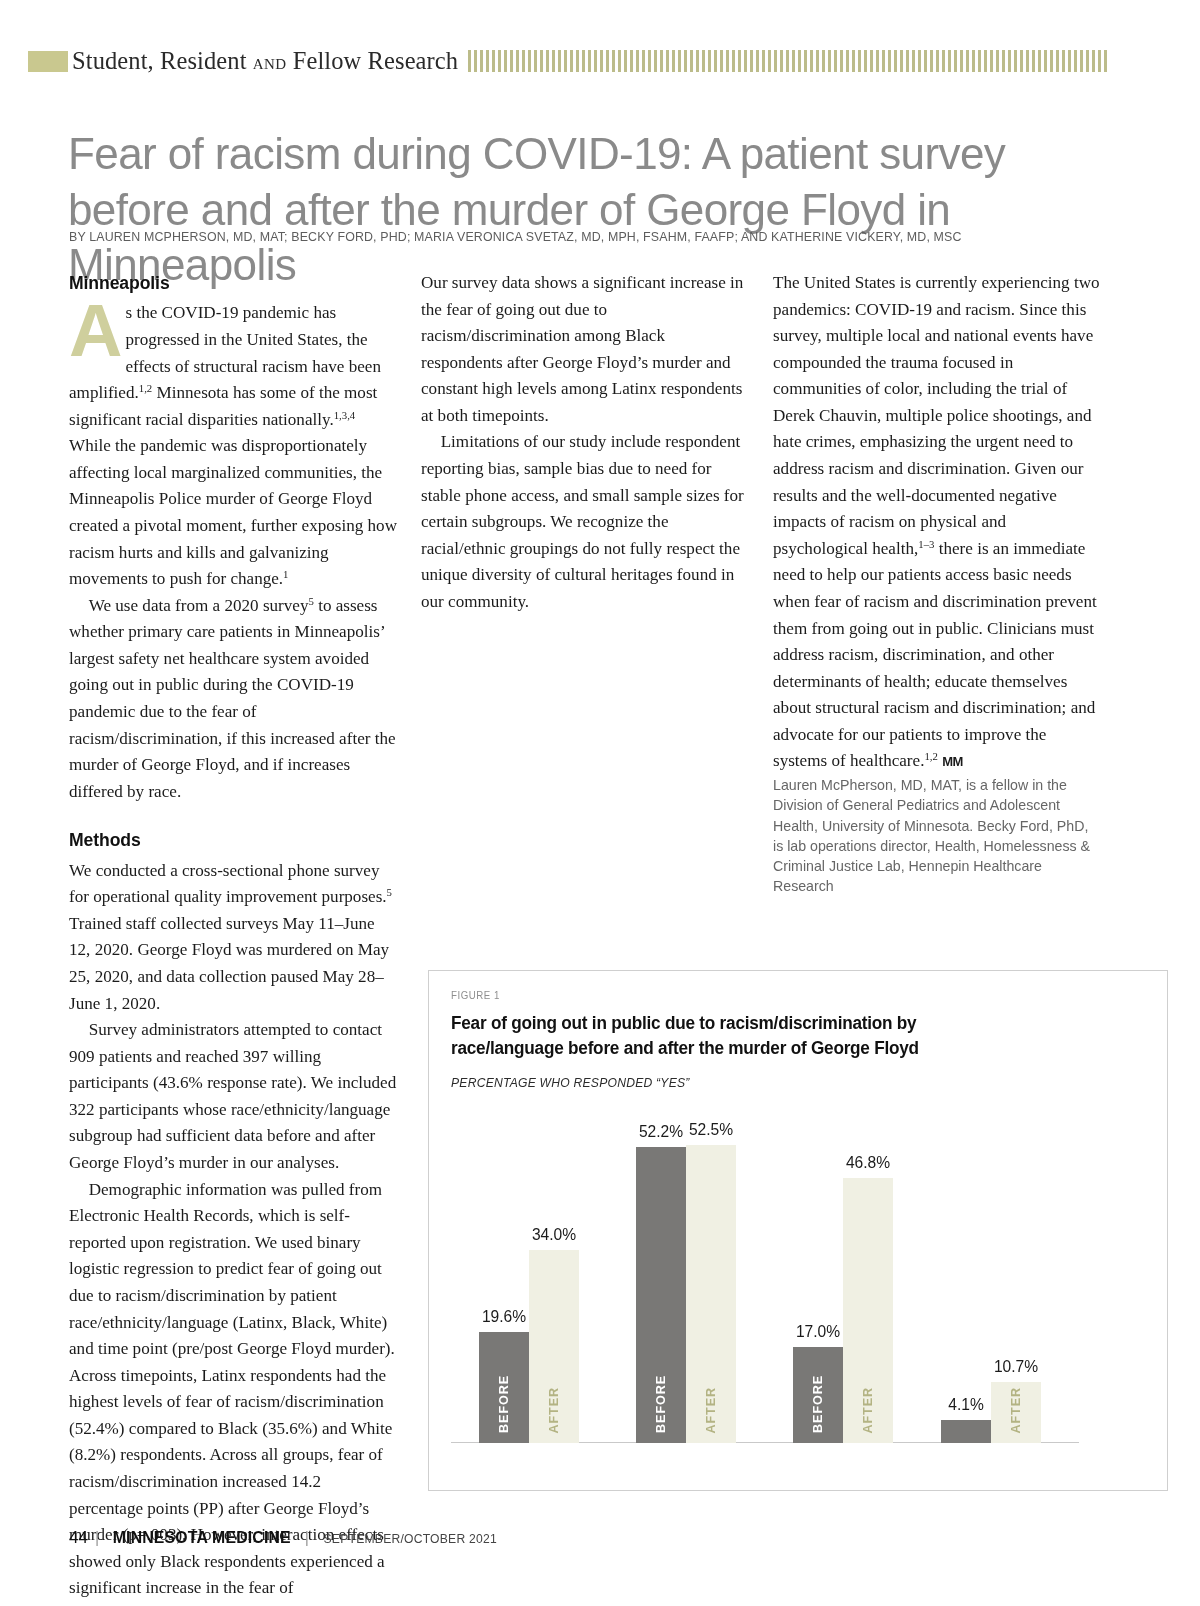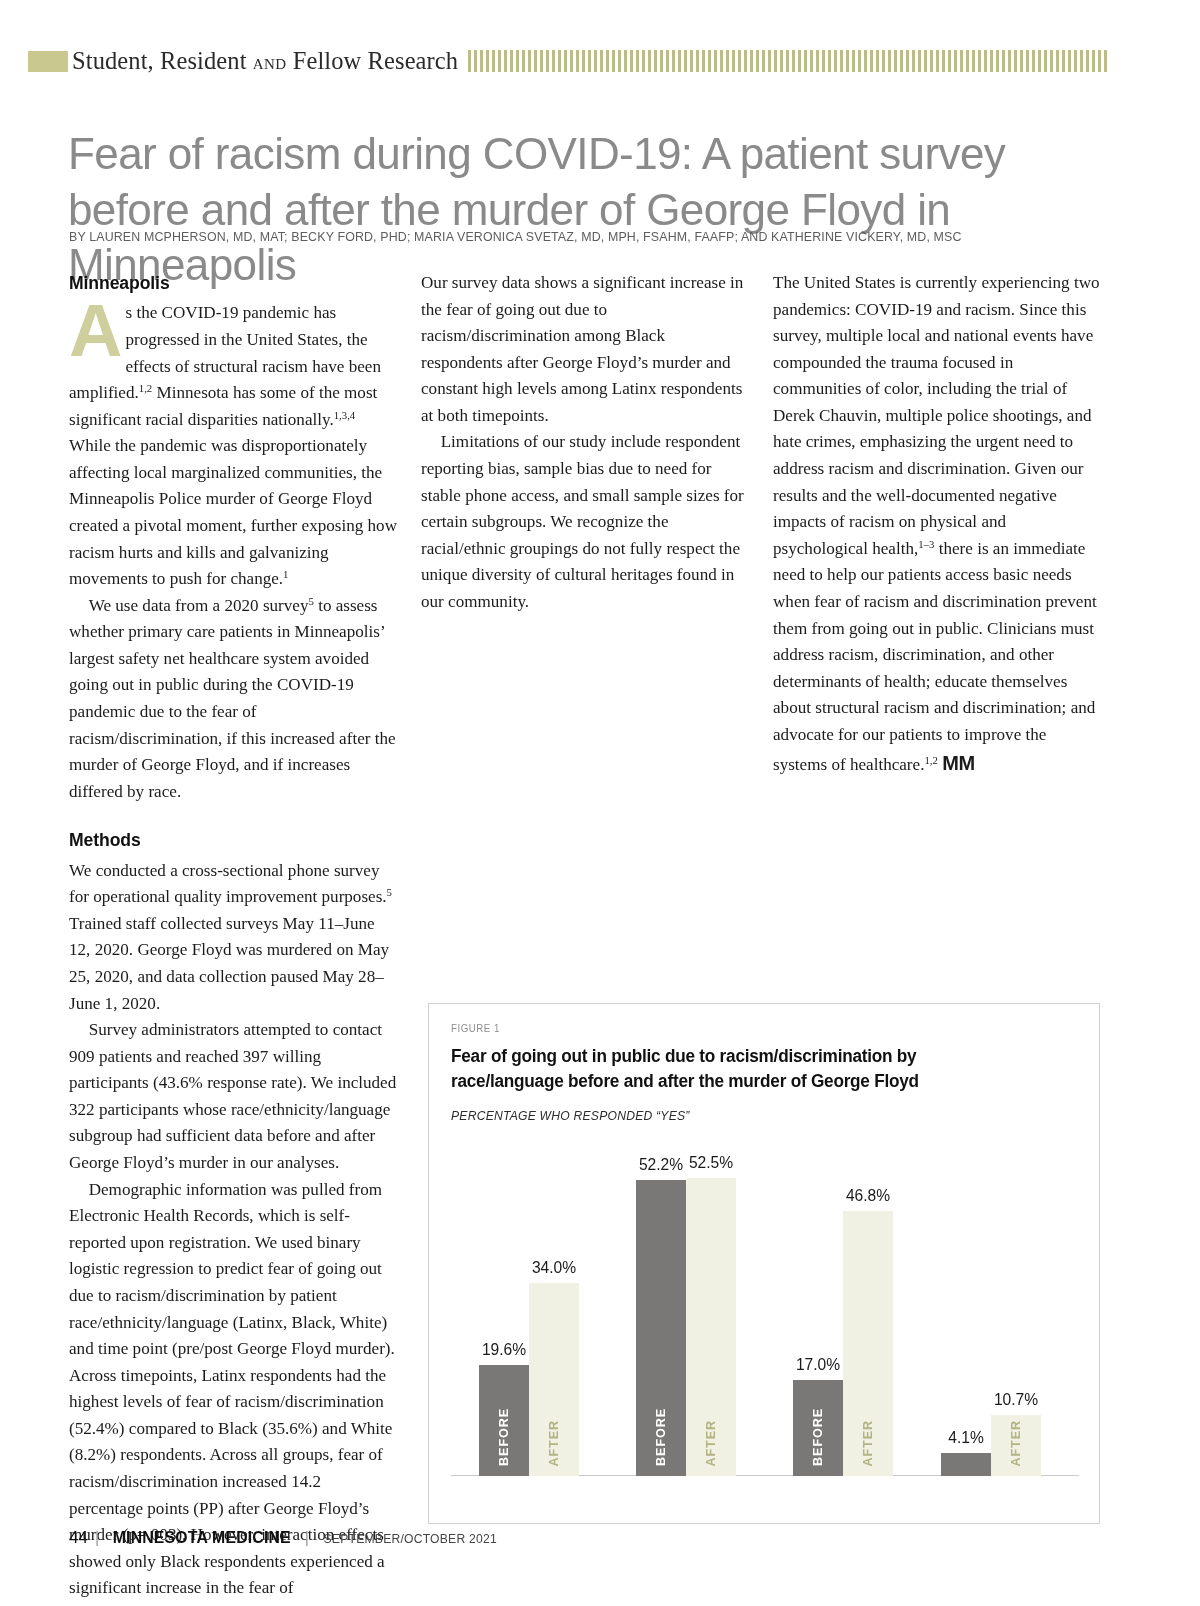--- a/index.html
+++ b/index.html
@@ -126,39 +126,39 @@
     font-size: 74px;
     line-height: .79;
     color: #cfcf9d;
     padding: 2px 2px 0 0;
     margin-right: 1px;
   }
 
   .mm-mark {
     font-family: "Liberation Sans", sans-serif;
     font-weight: bold;
-    font-size: 20px;
+    font-size: 13px;
     letter-spacing: -0.4px;
     margin-top: 40px;
   }
 
   .bio {
     margin-top: 17px;
     font-family: "Liberation Sans", sans-serif;
     font-size: 14.2px;
     line-height: 1.43;
     color: #666;
     text-indent: 0 !important;
   }
 
   
   .figure {
     position: absolute;
-    left: 428px; top: 1003px;
-    width: 672px; height: 521px;
+    left: 428px; top: 970px;
+    width: 740px; height: 521px;
     border: 1px solid #cfcfcf;
     background: #fff;
   }
   .fig-label {
     position: absolute; left: 22px; top: 18px;
     font-family: "Liberation Sans", sans-serif;
     font-size: 11.3px;
     letter-spacing: .6px;
     color: #8e8e8e;
     transform: scaleX(.86);
@@ -309,20 +309,21 @@
 </div>
 
 <div class="col col-2">
   <p class="noindent"></p>
   <p class="noindent">Our survey data shows a significant increase in the fear of going out due to racism/discrimination among Black respondents after George Floyd’s murder and constant high levels among Latinx respondents at both timepoints.</p>
   <p>Limitations of our study include respondent reporting bias, sample bias due to need for stable phone access, and small sample sizes for certain subgroups. We recognize the racial/ethnic groupings do not fully respect the unique diversity of cultural heritages found in our community.</p>
 </div>
 
 <div class="col col-3">
   <p class="noindent"><span>The United States is currently experiencing two pandemics: COVID-19 and racism. Since this survey, multiple local and national events have compounded the trauma focused in communities of color, including the trial of Derek Chauvin, multiple police shootings, and hate crimes, emphasizing the urgent need to address racism and discrimination. Given our results and the well-documented negative impacts of racism on physical and psychological health,</span><sup>1–3</sup><span> there is an immediate need to help our patients access basic needs when fear of racism and discrimination prevent them from going out in public. Clinicians must address racism, discrimination, and other determinants of health; educate themselves about structural racism and discrimination; and advocate for our patients to improve the systems of healthcare.</span><sup>1,2</sup> <span class="mm-mark">MM</span></p>
+  <p class="bio">Lauren McPherson, MD, MAT, is a fellow in the Division of General Pediatrics and Adolescent Health, University of Minnesota. Becky Ford, PhD, is lab operations director, Health, Homelessness &amp; Criminal Justice Lab, Hennepin Healthcare Research</p>
 </div>
 
 <div class="figure">
   <div class="fig-label">FIGURE 1</div>
   <div class="fig-title">Fear of going out in public due to racism/discrimination by race/language before and after the murder of George Floyd</div>
   <div class="fig-sub">PERCENTAGE WHO RESPONDED “YES”</div>
 
   <div class="plot" id="plot">
     <div class="axis"></div>
   <div class="group" style="left: 8px;">

